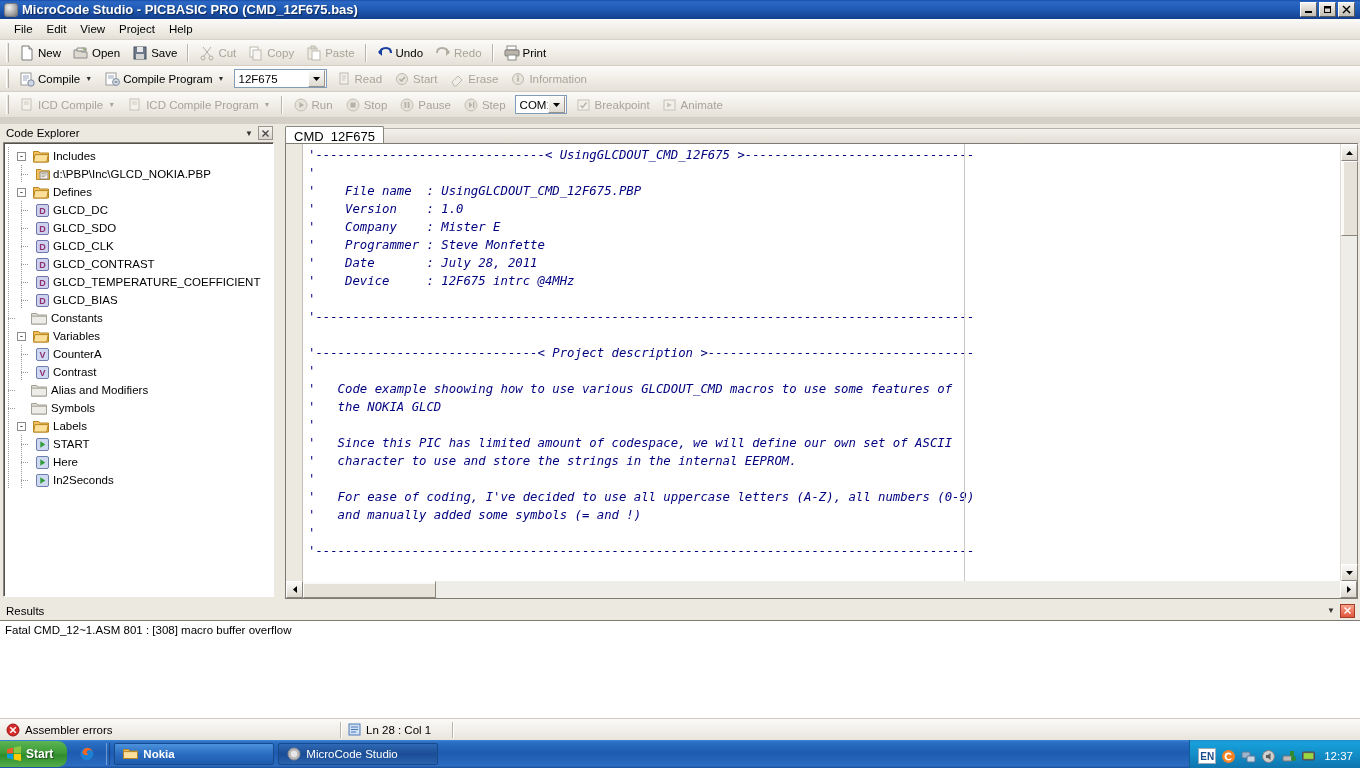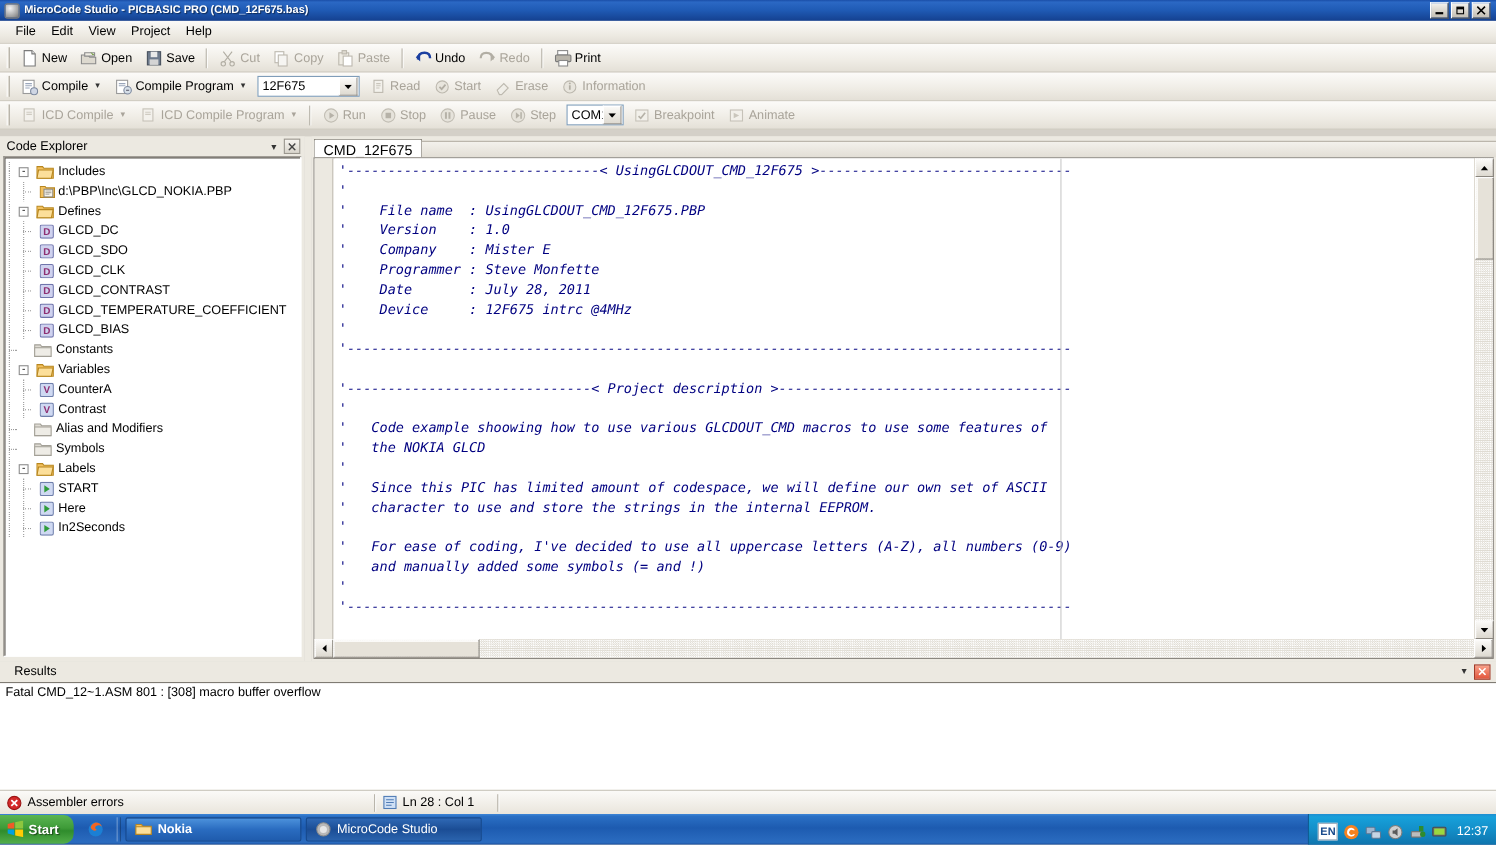--- a/index.html
+++ b/index.html
@@ -20,21 +20,21 @@
     display: flex; align-items: center; padding: 0 2px;
   }
   .title-icon {
     width: 14px; height: 14px; margin: 0 4px 0 2px;
     border-radius: 3px;
     background: radial-gradient(circle at 35% 30%, #f2f2f2, #9a9a9a 70%, #6d6d6d);
     border: 1px solid #7b7b7b;
     flex: 0 0 auto;
   }
   .title-text {
-    color: #fff; font-weight: bold; font-size: 10px;
+    color: #fff; font-weight: bold; font-size: 13px;
     text-shadow: 1px 1px 1px rgba(0,0,0,.5);
     white-space: nowrap; flex: 1 1 auto;
   }
   .win-btns { display: flex; gap: 2px; padding-right: 3px; }
   .win-btn {
     width: 17px; height: 15px;
     background: linear-gradient(to bottom,#f4f2ee,#d5d1c8 60%,#c2beb4);
     border: 1px solid #5a5a5a;
     border-top-color: #fff; border-left-color: #fff;
     display: flex; align-items: center; justify-content: center;
@@ -236,21 +236,21 @@
     border:1px solid #8a867e; border-top-color:#fff; border-left-color:#fff;
     display:flex; align-items:center; justify-content:center;
   }
 
   
   .results {
     position:absolute; left:0; top:601px; width:1360px; height:117px;
     background:#ece9e1;
   }
   .res-head {
-    height:19px; display:flex; align-items:center; padding-left:13px;
+    height:19px; display:flex; align-items:center; padding-left:6px;
     font-size:11.5px; color:#000;
   }
   .res-head .rt { flex:1 1 auto; }
   .res-close {
     width:15px; height:14px; margin-right:5px;
     background: linear-gradient(to bottom,#f9a18a,#e2553c);
     border:1px solid #a33b28; display:flex; align-items:center; justify-content:center;
     color:#fff; font-size:9px; font-weight:bold; line-height:1;
   }
   .res-body {

